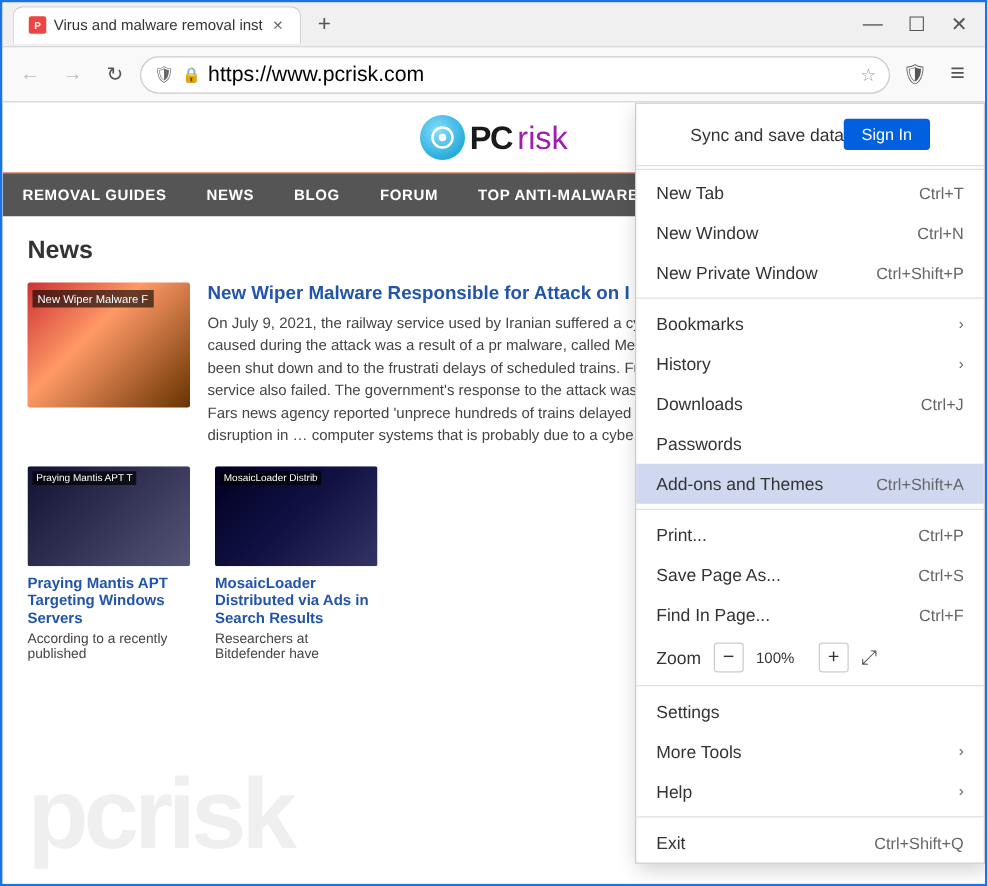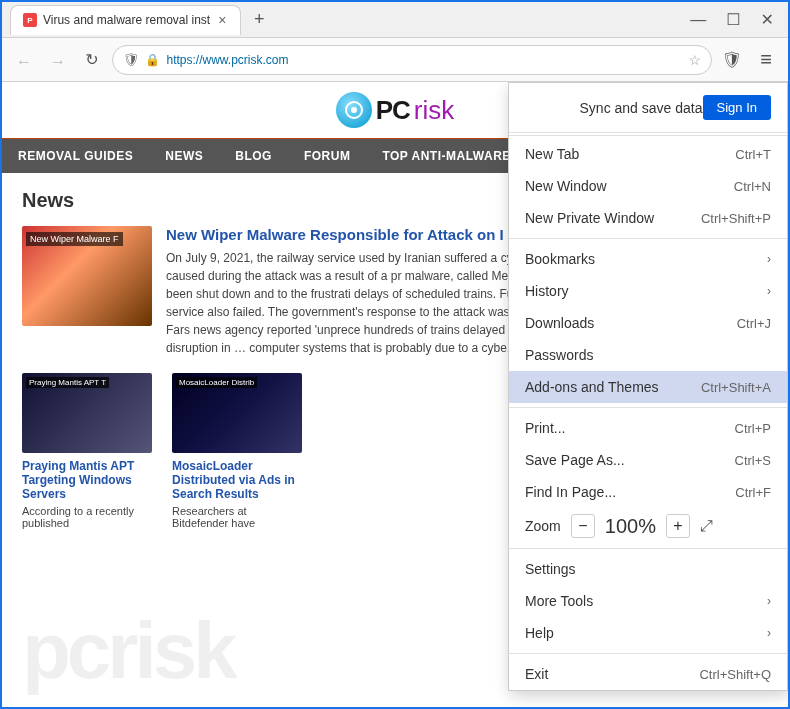--- a/index.html
+++ b/index.html
@@ -137,21 +137,21 @@
       display: flex;
       align-items: center;
       padding: 0 10px;
       gap: 6px;
       font-size: 13px;
       color: #333;
     }
 
     .url-shield { font-size: 13px; color: #666; }
     .url-lock { font-size: 12px; color: #666; }
-    .url-text { font-size: 12px; color: #0369a1; flex: 1; }
+    .url-text { font-size: 17px; color: #000000; flex: 1; }
     .url-star { font-size: 14px; color: #999; margin-left: auto; }
 
     .toolbar-icons {
       display: flex;
       gap: 6px;
       align-items: center;
     }
 
     .toolbar-icon {
       width: 28px;
@@ -342,21 +342,21 @@
       box-shadow: 2px 4px 16px rgba(0,0,0,0.2);
       z-index: 100;
       font-size: 14px;
       color: #333;
     }
 
     .menu-header {
       padding: 12px 16px;
       display: flex;
       align-items: center;
-      justify-content: flex-end;
+      justify-content: center;
       border-bottom: 1px solid #e0e0e0;
     }
 
     .menu-header-title {
       font-size: 14px;
       color: #333;
     }
 
     .menu-sign-in-btn {
       background: #0060df;
@@ -427,21 +427,21 @@
       height: 24px;
       font-size: 16px;
       cursor: pointer;
       display: flex;
       align-items: center;
       justify-content: center;
       color: #333;
     }
 
     .menu-zoom-value {
-      font-size: 20px;
+      font-size: 12px;
       color: #333;
       min-width: 40px;
     }
 
     .menu-zoom-expand {
       background: none;
       border: none;
       font-size: 16px;
       cursor: pointer;
       color: #555;

